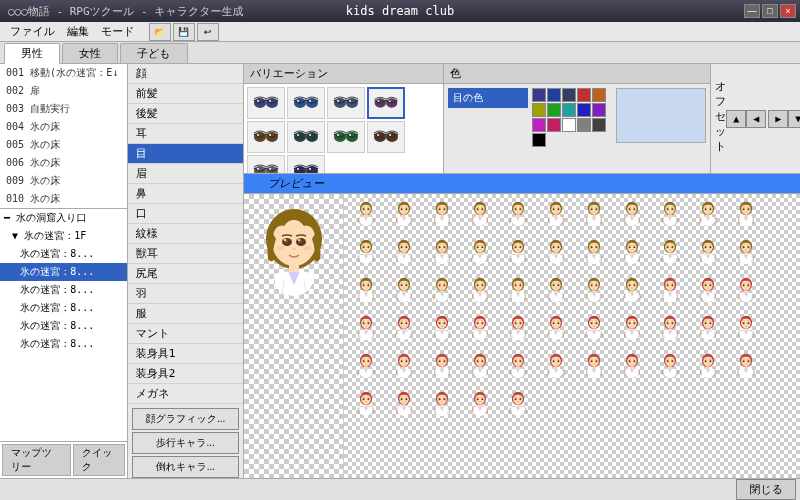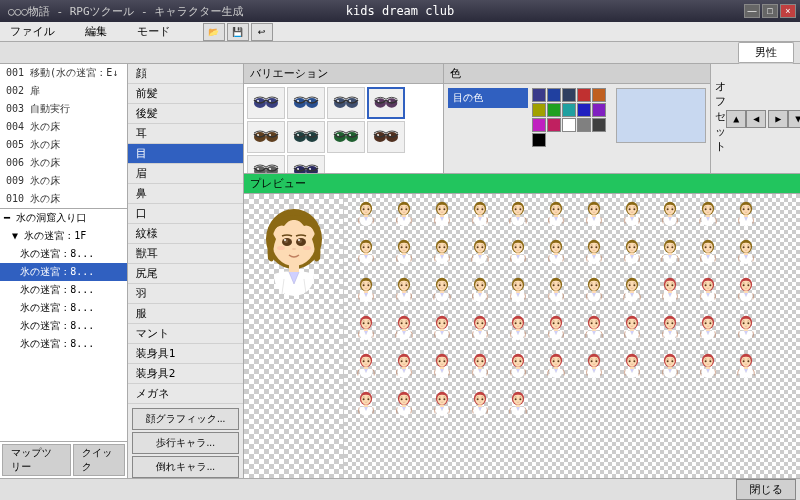--- a/index.html
+++ b/index.html
@@ -44,37 +44,36 @@
     }
 
     
     #menu-bar {
       height: 20px;
       background: #e8e8e8;
       border-bottom: 1px solid #aaa;
       display: flex;
       align-items: center;
       padding: 0 4px;
-      gap: 18px;
+      gap: 0;
       font-size: 11px;
     }
     .menu-item {
       padding: 1px 6px;
       cursor: pointer;
     }
 
     
     #tab-bar {
       height: 22px;
       background: #e0e0e0;
       display: flex;
       align-items: flex-end;
       padding: 0 4px;
       border-bottom: 1px solid #aaa;
-      flex-direction: column;
     }
     .tab {
       padding: 2px 16px;
       background: #d0d0d0;
       border: 1px solid #aaa;
       border-bottom: none;
       cursor: pointer;
       font-size: 11px;
       margin-right: 2px;
       border-radius: 2px 2px 0 0;
@@ -281,24 +280,25 @@
       margin-top: 20px;
     }
 
     
     #preview-panel {
       flex: 1;
       display: flex;
       flex-direction: column;
     }
     #preview-title {
-      background: #22c55e;
-      padding: 2px 6px;
+      background: #3b82f6;
+      padding: 2px 24px;
       font-size: 11px;
       border-bottom: 1px solid #aaa;
+      font-style: italic;
     }
     #preview-content {
       display: flex;
       flex: 1;
       background: white;
       overflow: hidden;
     }
     #preview-large {
       width: 100px;
       min-height: 100%;

